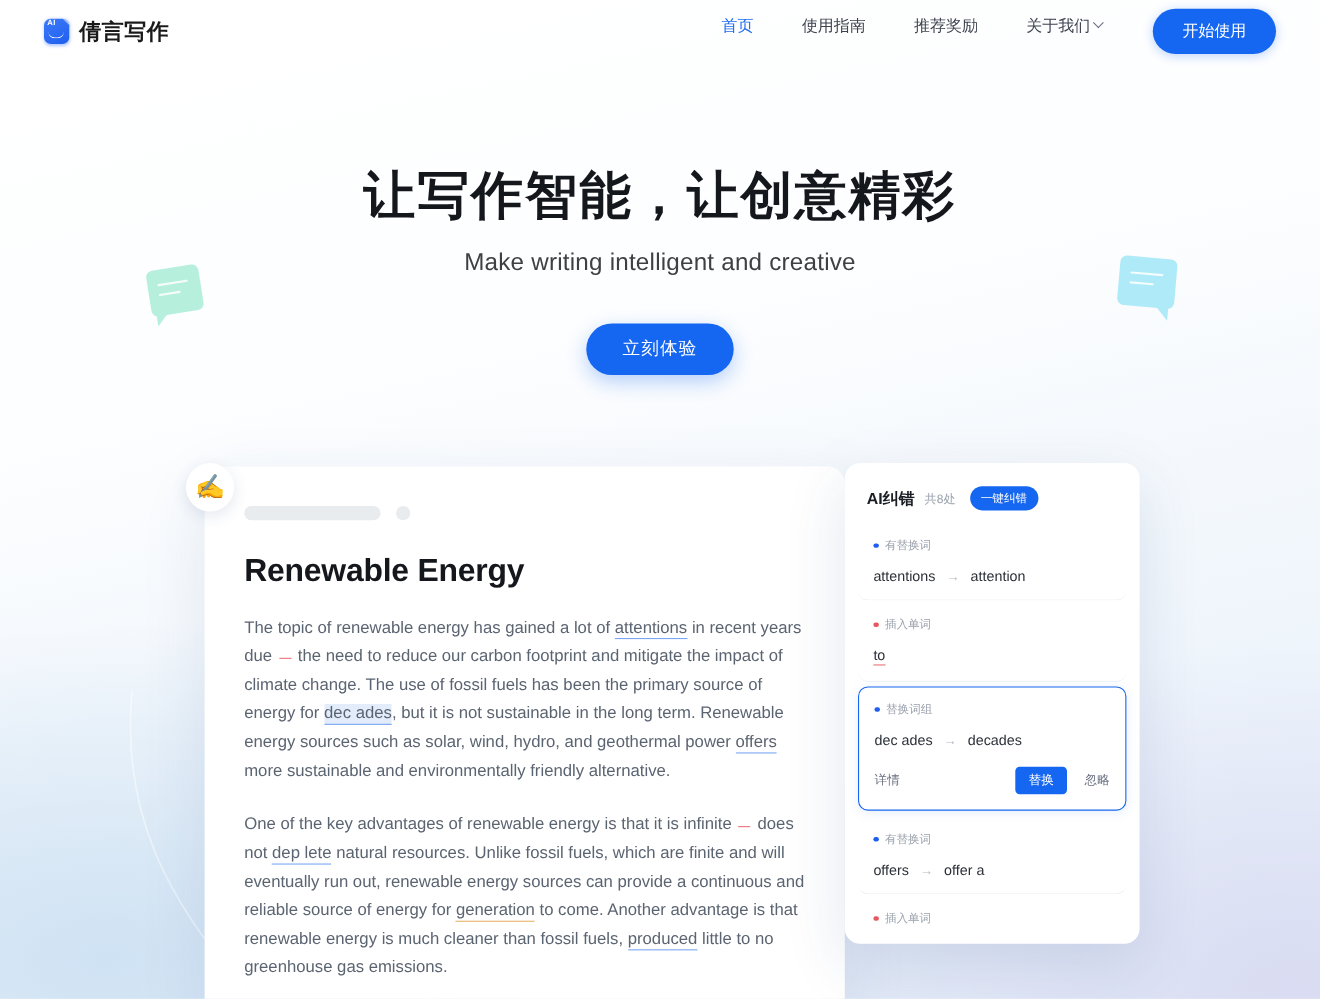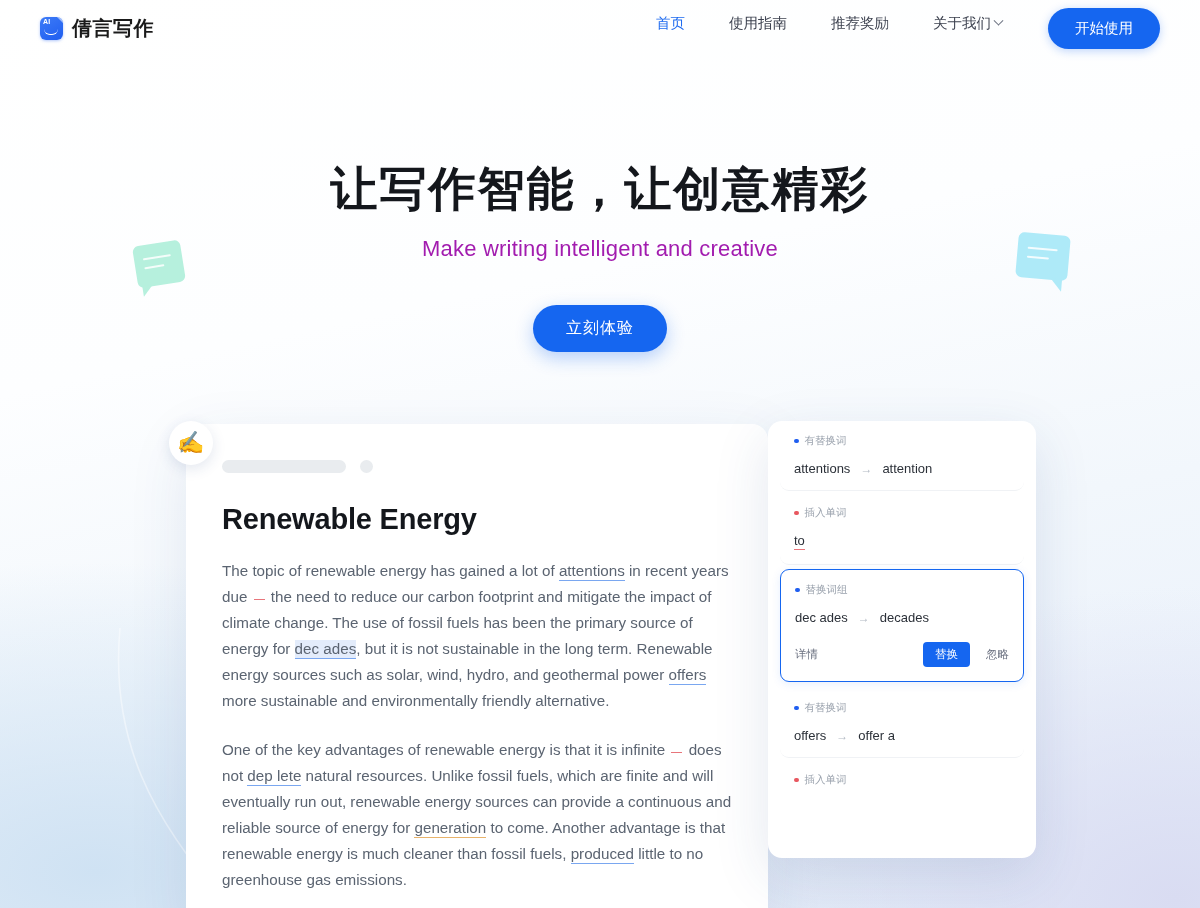--- a/index.html
+++ b/index.html
@@ -67,27 +67,27 @@
     transform: rotate(45deg) translate(-2px,-2px);
   }
   .cta-top {
     margin-left: 24px; background: #1566f0; color: #fff;
     font-size: 14.5px; border: none; border-radius: 22px;
     padding: 11px 27px; cursor: pointer; white-space: nowrap;
     box-shadow: 0 2px 10px rgba(21,102,240,.28);
   }
 
   
-  .hero { position: absolute; top: 161px; left: 0; right: 0; text-align: center; z-index: 5; }
+  .hero { position: absolute; top: 150px; left: 0; right: 0; text-align: center; z-index: 5; }
   .hero h1 {
     font-size: 47px; font-weight: 700; color: #14171c; letter-spacing: 2px;
     line-height: 1.18;
   }
   .hero .sub {
-    margin-top: 20px; font-size: 22px; color: #a21caf; font-weight: 400;
+    margin-top: 20px; font-size: 22px; color: #404040; font-weight: 400;
     letter-spacing: .2px;
   }
   .hero-btn {
     margin-top: 43px; background: #1566f0; color: #fff; border: none;
     font-size: 16px; border-radius: 24px; padding: 13px 33px; cursor: pointer;
     letter-spacing: 1px; box-shadow: 0 6px 18px rgba(21,102,240,.3);
   }
 
   
   .bubble { position: absolute; z-index: 3; }
@@ -278,20 +278,25 @@
     <p><span>The topic of renewable energy has gained a lot of </span><span class="u-blue">attentions</span><span> in recent years due </span><span class="ins-mark"></span><span> the need to reduce our carbon footprint and mitigate the impact of climate change. The use of fossil fuels has been the primary source of energy for </span><span class="hl-blue">dec ades</span><span>, but it is not sustainable in the long term. Renewable energy sources such as solar, wind, hydro, and geothermal power </span><span class="u-blue">offers</span><span> more sustainable and environmentally friendly alternative.</span></p>
 
     <p><span>One of the key advantages of renewable energy is that it is infinite </span><span class="ins-mark"></span><span> does not </span><span class="u-blue">dep lete</span><span> natural resources. Unlike fossil fuels, which are finite and will eventually run out, renewable energy sources can provide a continuous and reliable source of energy for </span><span class="u-orange">generation</span><span> to come. Another advantage is that renewable energy is much cleaner than fossil fuels, </span><span class="u-blue">produced</span><span> little to no greenhouse gas emissions.</span></p>
 
   </div>
 </div>
 
 <div class="pencil-badge">✍️</div>
 
 <div class="ai-panel">
+  <div class="ai-head">
+    <span class="t">AI纠错</span>
+    <span class="c">共8处</span>
+    <button class="ai-fix-all">一键纠错</button>
+  </div>
 
   <div class="ai-list">
 
     <div class="ai-card">
       <div class="ai-tag">
         <span class="dot blue"></span>
         <span>有替换词</span>
       </div>
       <div class="ai-words">
         <span>attentions</span>

